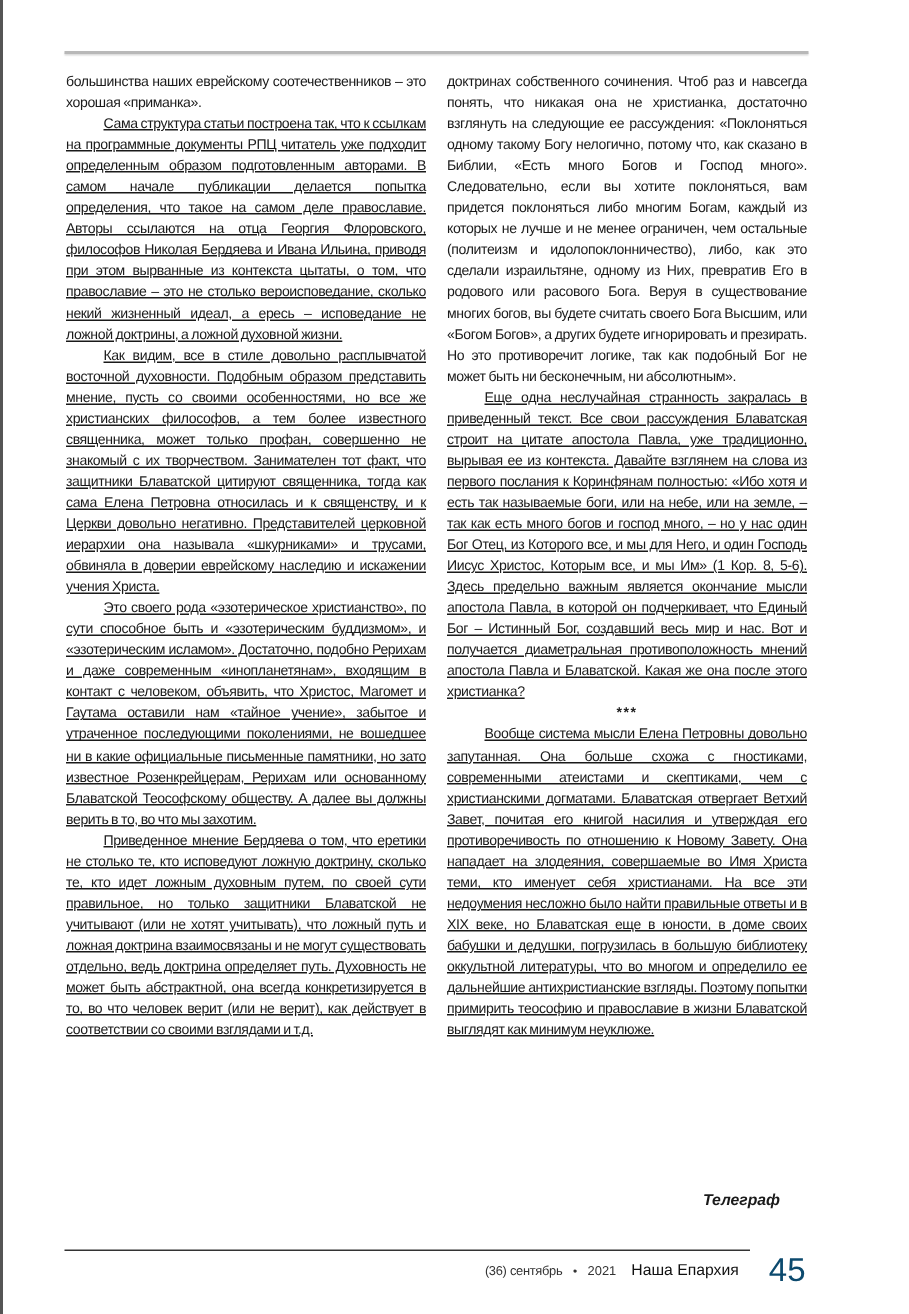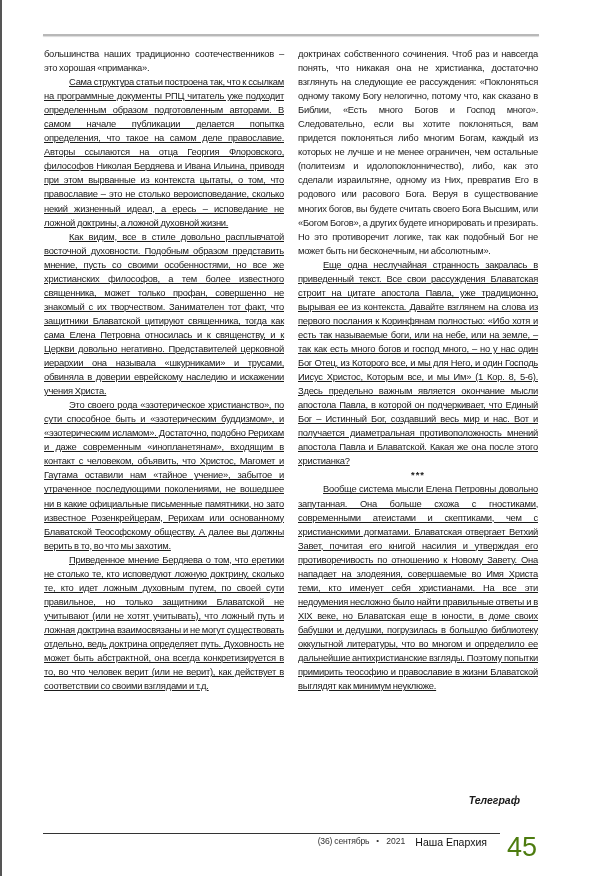--- a/index.html
+++ b/index.html
@@ -22,36 +22,36 @@
   .col p { margin: 0; text-indent: 0; }
   .col p.indent { text-indent: 25px; text-decoration: underline; }
   .col p.cont { text-indent: 0; }
   .stars { text-align: center; font-weight: bold; letter-spacing: 1px; margin: 2px 0 1px 0; }
   .source {
     position: absolute; right: 86px; top: 794px; font-weight: bold; font-style: italic;
     font-size: 10.5px;
   }
   .bottom-rule { position: absolute; left: 43px; top: 833px; width: 457px; height: 1px; background: #333; }
   .footer {
-    position: absolute; right: 69px; top: 836px; display: flex; align-items: flex-start; gap: 6px;
+    position: absolute; right: 69px; top: 836px; display: flex; align-items: center; gap: 6px;
     font-size: 8.6px; color: #333;
   }
   .footer .issue { letter-spacing: -0.2px; }
   .footer .dot { font-size: 8px; margin: 0 1px; }
   .footer .magazine { font-weight: normal; font-size: 10.5px; color: #111; margin-left: 4px; }
-  .footer .page-num { font-size: 27px; color: #4d7c0f; margin-left: 14px; line-height: 22px; }
+  .footer .page-num { font-size: 22px; color: #0c4a6e; margin-left: 14px; line-height: 22px; }
 </style>
 </head>
 <body>
 
 <div class="page-edge"></div>
 <div class="top-rule"></div>
 
 <div class="col left">
-  <p class="cont">большинства наших традиционно соотечественников – это хорошая «приманка».</p>
+  <p class="cont">большинства наших еврейскому соотечественников – это хорошая «приманка».</p>
   <p class="indent">Сама структура статьи построена так, что к ссылкам на программные документы РПЦ читатель уже подходит определенным образом подготовленным авторами. В самом начале публикации делается попытка определения, что такое на самом деле православие. Авторы ссылаются на отца Георгия Флоровского, философов Николая Бердяева и Ивана Ильина, приводя при этом вырванные из контекста цытаты, о том, что православие – это не столько вероисповедание, сколько некий жизненный идеал, а ересь – исповедание не ложной доктрины, а ложной духовной жизни.</p>
   <p class="indent">Как видим, все в стиле довольно расплывчатой восточной духовности. Подобным образом представить мнение, пусть со своими особенностями, но все же христианских философов, а тем более известного священника, может только профан, совершенно не знакомый с их творчеством. Занимателен тот факт, что защитники Блаватской цитируют священника, тогда как сама Елена Петровна относилась и к священству, и к Церкви довольно негативно. Представителей церковной иерархии она называла «шкурниками» и трусами, обвиняла в доверии еврейскому наследию и искажении учения Христа.</p>
   <p class="indent">Это своего рода «эзотерическое христианство», по сути способное быть и «эзотерическим буддизмом», и «эзотерическим исламом». Достаточно, подобно Рерихам и даже современным «инопланетянам», входящим в контакт с человеком, объявить, что Христос, Магомет и Гаутама оставили нам «тайное учение», забытое и утраченное последующими поколениями, не вошедшее ни в какие официальные письменные памятники, но зато известное Розенкрейцерам, Рерихам или основанному Блаватской Теософскому обществу. А далее вы должны верить в то, во что мы захотим.</p>
   <p class="indent">Приведенное мнение Бердяева о том, что еретики не столько те, кто исповедуют ложную доктрину, сколько те, кто идет ложным духовным путем, по своей сути правильное, но только защитники Блаватской не учитывают (или не хотят учитывать), что ложный путь и ложная доктрина взаимосвязаны и не могут существовать отдельно, ведь доктрина определяет путь. Духовность не может быть абстрактной, она всегда конкретизируется в то, во что человек верит (или не верит), как действует в соответствии со своими взглядами и т.д.</p>
 </div>
 
 <div class="col right">
   <p class="cont">доктринах собственного сочинения. Чтоб раз и навсегда понять, что никакая она не христианка, достаточно взглянуть на следующие ее рассуждения: «Поклоняться одному такому Богу нелогично, потому что, как сказано в Библии, «Есть много Богов и Господ много». Следовательно, если вы хотите поклоняться, вам придется поклоняться либо многим Богам, каждый из которых не лучше и не менее ограничен, чем остальные (политеизм и идолопоклонничество), либо, как это сделали израильтяне, одному из Них, превратив Его в родового или расового Бога. Веруя в существование многих богов, вы будете считать своего Бога Высшим, или «Богом Богов», а других будете игнорировать и презирать. Но это противоречит логике, так как подобный Бог не может быть ни бесконечным, ни абсолютным».</p>
   <p class="indent">Еще одна неслучайная странность закралась в приведенный текст. Все свои рассуждения Блаватская строит на цитате апостола Павла, уже традиционно, вырывая ее из контекста. Давайте взглянем на слова из первого послания к Коринфянам полностью: «Ибо хотя и есть так называемые боги, или на небе, или на земле, – так как есть много богов и господ много, – но у нас один Бог Отец, из Которого все, и мы для Него, и один Господь Иисус Христос, Которым все, и мы Им» (1 Кор. 8, 5-6). Здесь предельно важным является окончание мысли апостола Павла, в которой он подчеркивает, что Единый Бог – Истинный Бог, создавший весь мир и нас. Вот и получается диаметральная противоположность мнений апостола Павла и Блаватской. Какая же она после этого христианка?</p>
   <p class="stars">***</p>

